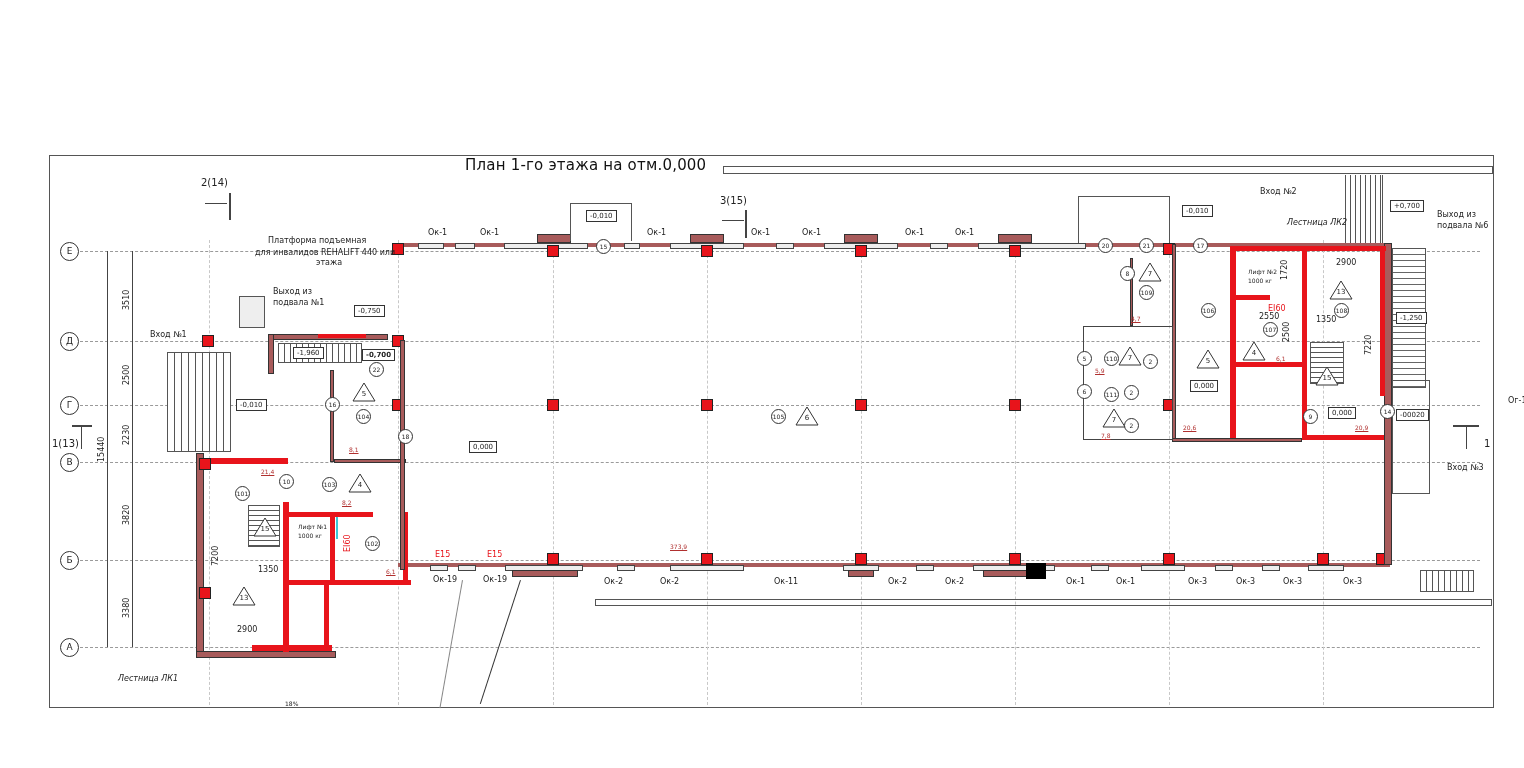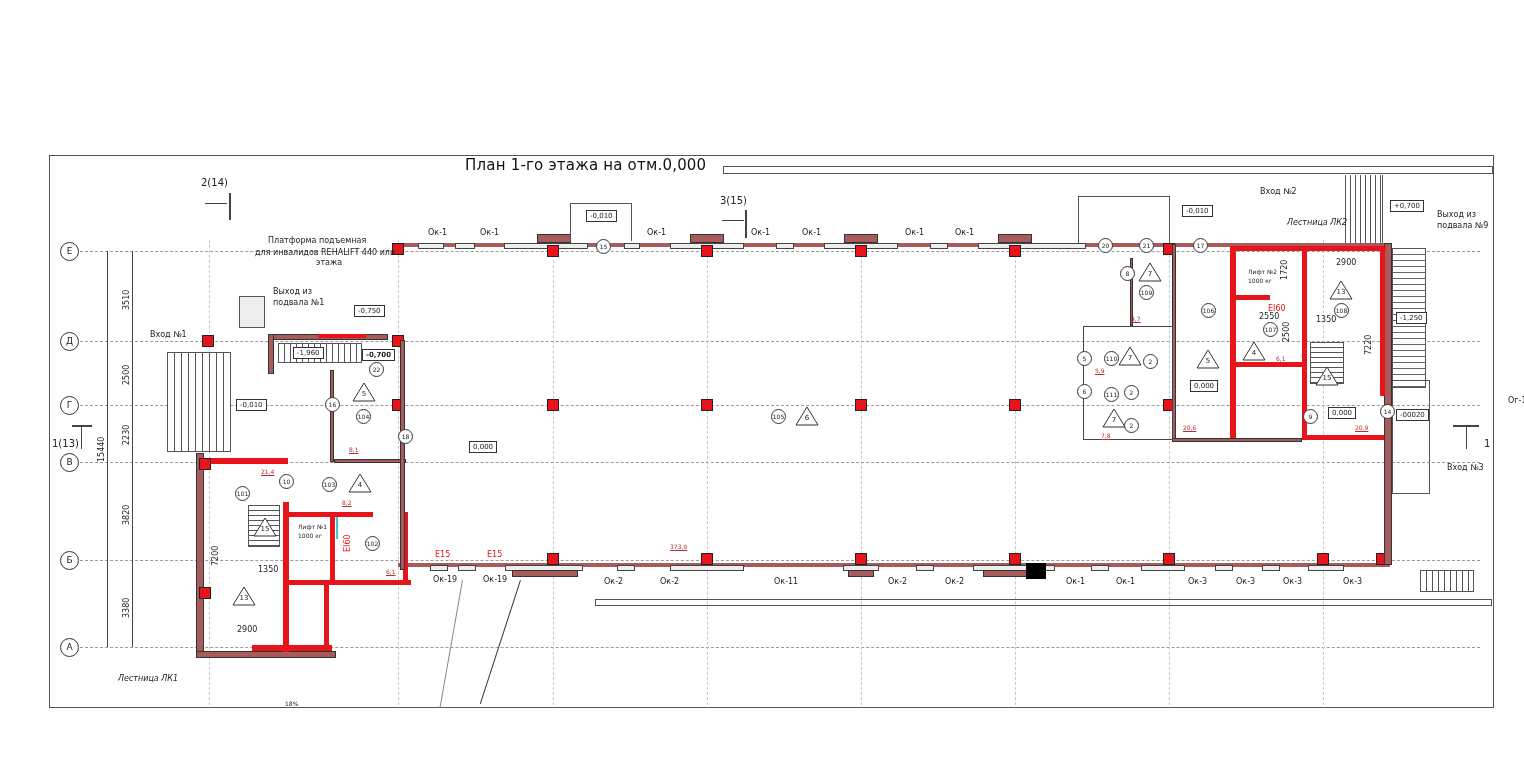--- a/index.html
+++ b/index.html
@@ -225,21 +225,21 @@
 <div class="lbl" style="left:255px;top:248px;">для инвалидов REHALIFT 440 или</div>
 <div class="lbl" style="left:316px;top:258px;">этажа</div>
 <div class="lbl" style="left:273px;top:287px;">Выход из</div>
 <div class="lbl" style="left:273px;top:298px;">подвала №1</div>
 <div class="lbl" style="left:150px;top:330px;">Вход №1</div>
 <div class="lbl" style="left:1260px;top:187px;">Вход №2</div>
 <div class="lbl" style="left:1447px;top:463px;">Вход №3</div>
 <div class="lbl" style="left:118px;top:674px;font-style:italic;">Лестница ЛК1</div>
 <div class="lbl" style="left:1287px;top:218px;font-style:italic;">Лестница ЛК2</div>
 <div class="lbl" style="left:1437px;top:210px;">Выход из</div>
-<div class="lbl" style="left:1437px;top:221px;">подвала №9</div>
+<div class="lbl" style="left:1437px;top:221px;">подвала №6</div>
 <div class="lbl" style="left:1508px;top:396px;">Ог-1</div>
 
 <div class="lbl" style="left:298px;top:523px;font-size:6px;">Лифт №1</div>
 <div class="lbl" style="left:298px;top:532px;font-size:6px;">1000 кг</div>
 <div class="lbl-red vtext" style="left:343px;top:552px;">EI60</div>
 <div class="abs" style="left:336px;top:517px;width:2px;height:22px;background:#3cc7d6;"></div>
 <div class="lbl" style="left:1248px;top:268px;font-size:6px;">Лифт №2</div>
 <div class="lbl" style="left:1248px;top:277px;font-size:6px;">1000 кг</div>
 <div class="lbl-red" style="left:1268px;top:304px;">EI60</div>
 

